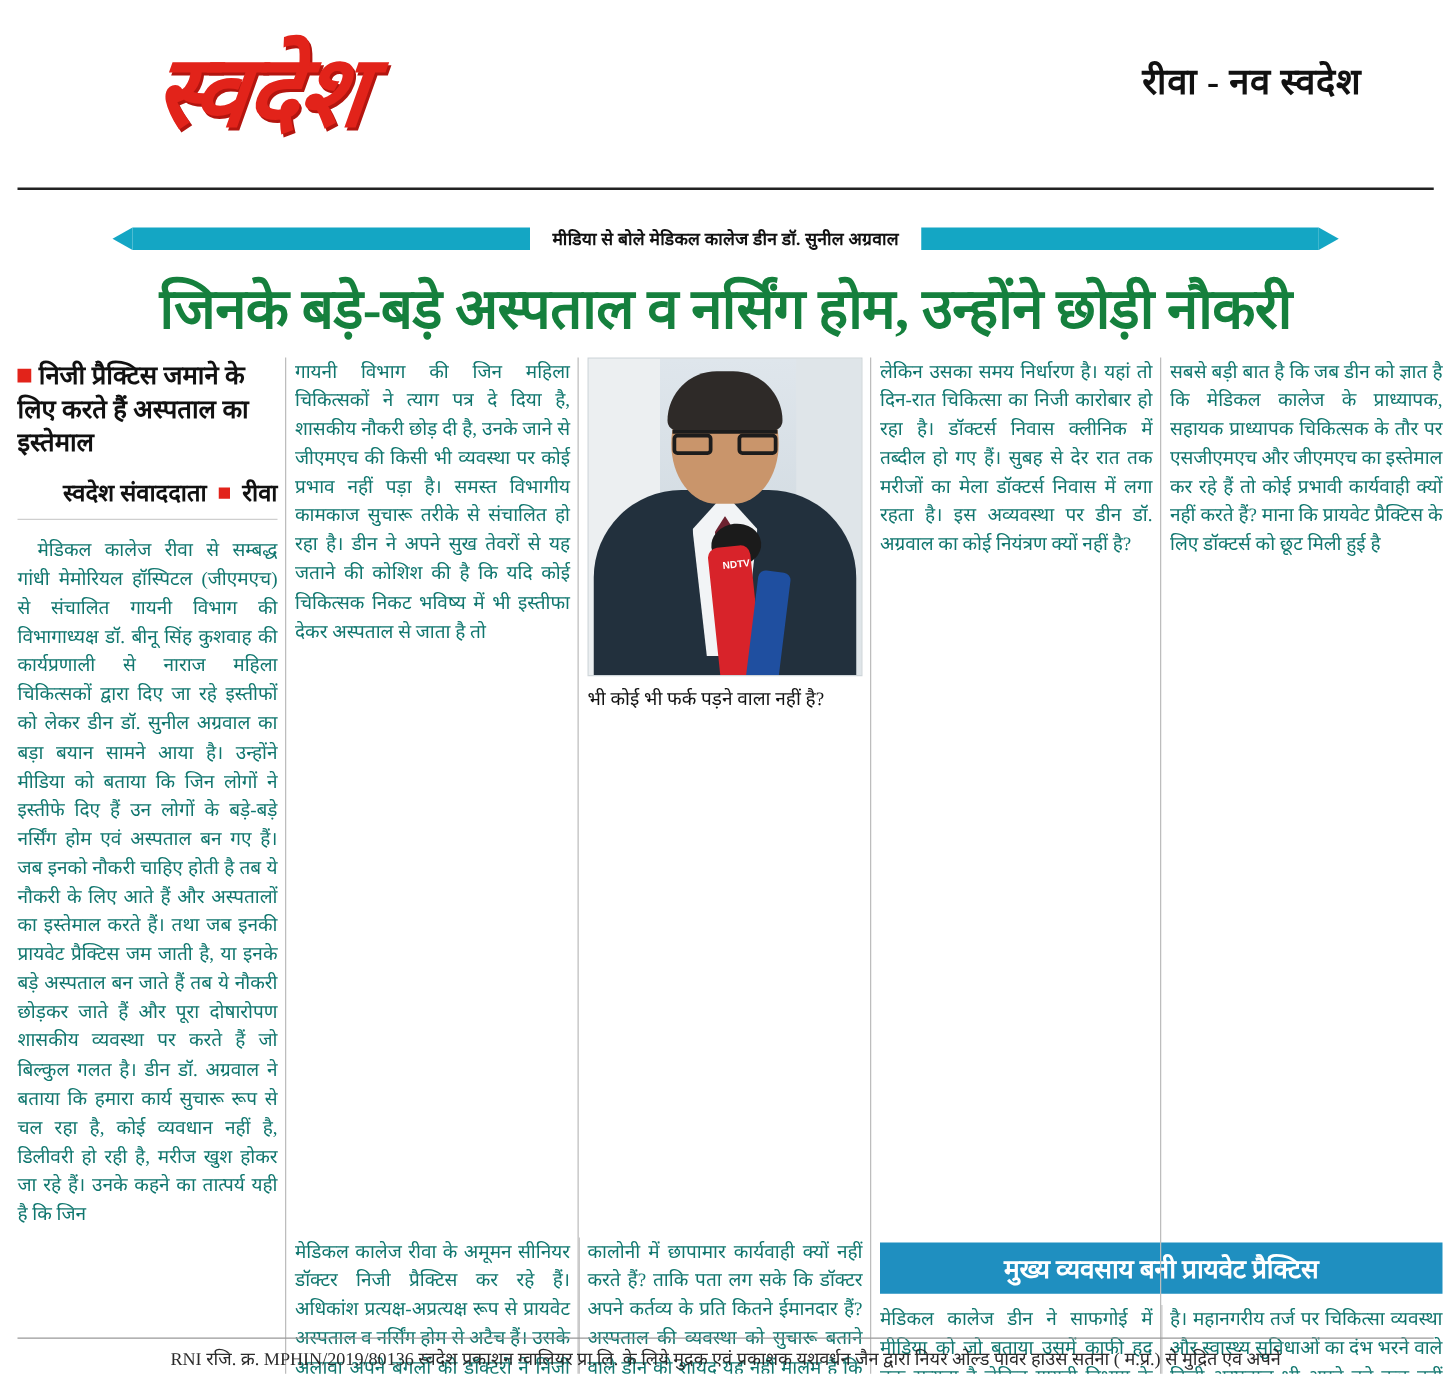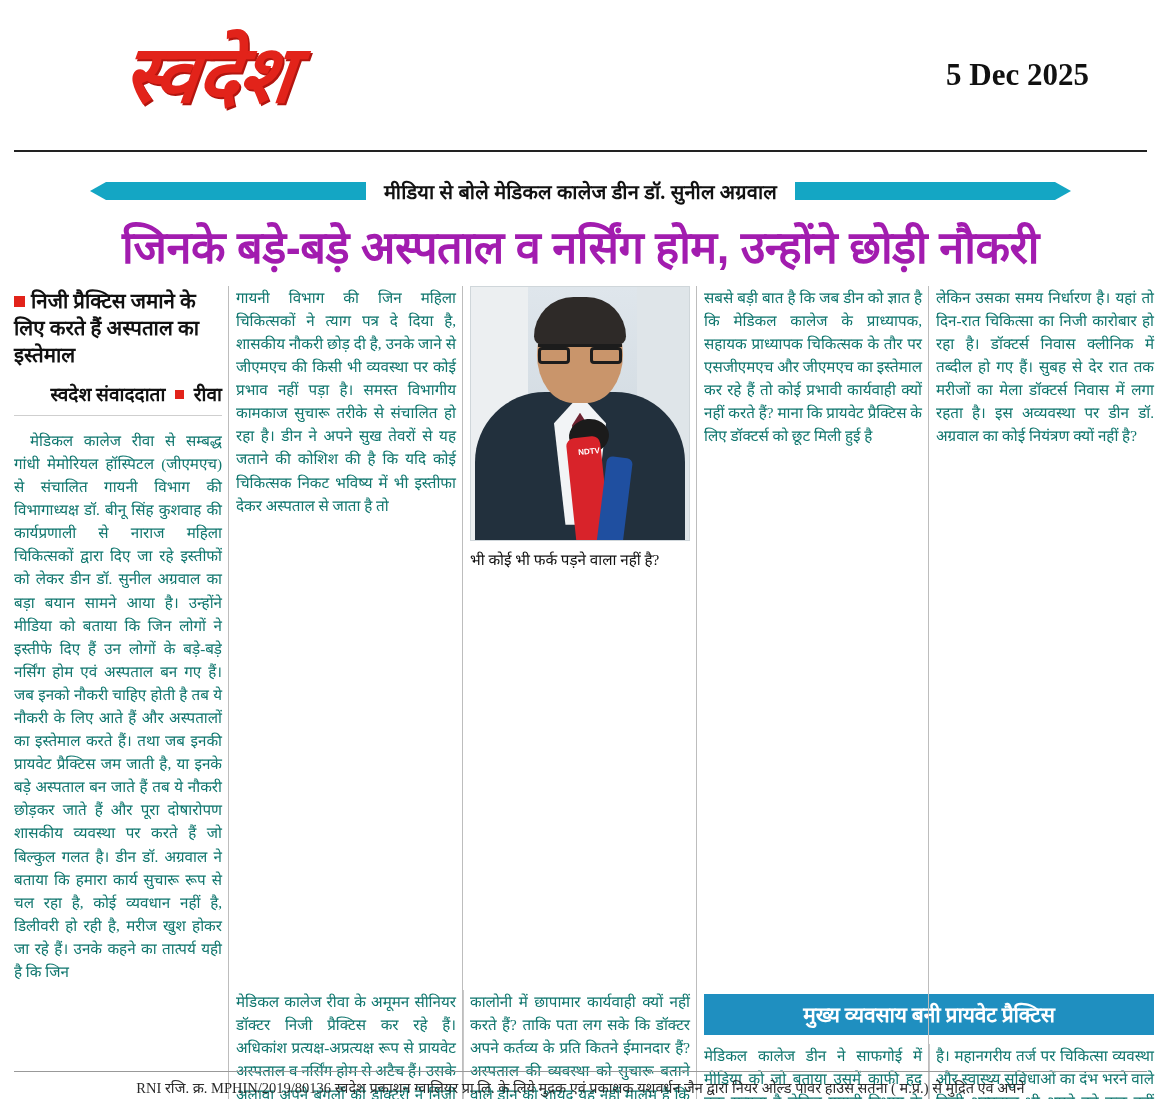--- a/index.html
+++ b/index.html
@@ -93,35 +93,35 @@
     border-bottom: 9px solid transparent;
   }
   .kicker-bar:before { left: -16px; border-right: 16px solid #14a6c4; }
   .kicker-bar:after  { right: -16px; border-left: 16px solid #14a6c4; }
   .kicker-text {
     position: relative;
     z-index: 3;
     background: #ffffff;
     padding: 0 18px;
     font-family: "Liberation Serif", serif;
-    font-size: 20px;
+    font-size: 14px;
     font-weight: bold;
     color: #111;
     letter-spacing: .2px;
   }
 
   
   .headline {
-    font-family: Liberation Sans, sans-serif;
+    font-family: Liberation Serif, serif;
     font-weight: bold;
     font-size: 45px;
     line-height: 1.15;
     text-align: center;
     margin: 14px 0 12px 0;
-    color: #a21caf;
+    color: #15803d;
     letter-spacing: -0.5px;
   }
 
   
   .body-grid {
     display: grid;
     grid-template-columns: 208px 220px 220px 218px 218px;
     column-gap: 14px;
     position: relative;
     margin-top: 6px;
@@ -358,21 +358,21 @@
   }
 </style>
 </head>
 <body>
 
 <div class="page">
 
   <div class="masthead">
     <div class="logo">स्वदेश</div>
     <div class="masthead-right">
-      <div class="pubdate">5 Dec 2025</div>
+      <div class="edition">रीवा - नव स्वदेश</div>
     </div>
   </div>
   <div class="masthead-rule"></div>
 
   <div class="kicker-wrap">
     <div class="kicker-bar"></div>
     <div class="kicker-text">मीडिया से बोले मेडिकल कालेज डीन डॉ. सुनील अग्रवाल</div>
   </div>
 
   <h1 class="headline">जिनके बड़े-बड़े अस्पताल व नर्सिंग होम, उन्होंने छोड़ी नौकरी</h1>
@@ -411,25 +411,25 @@
         <div class="glasses"></div>
         <div class="mic-head"></div>
         <div class="mic"></div>
         <div class="mic-label">NDTV</div>
         <div class="mic2"></div>
       </div>
       <p class="photo-cap">भी कोई भी फर्क पड़ने वाला नहीं है?</p>
     </div>
 
     <div class="col">
+      <p class="txt">लेकिन उसका समय निर्धारण है। यहां तो दिन-रात चिकित्सा का निजी कारोबार हो रहा है। डॉक्टर्स निवास क्लीनिक में तब्दील हो गए हैं। सुबह से देर रात तक मरीजों का मेला डॉक्टर्स निवास में लगा रहता है। इस अव्यवस्था पर डीन डॉ. अग्रवाल का कोई नियंत्रण क्यों नहीं है?</p>
+    </div>
+
+    <div class="col">
       <p class="txt">सबसे बड़ी बात है कि जब डीन को ज्ञात है कि मेडिकल कालेज के प्राध्यापक, सहायक प्राध्यापक चिकित्सक के तौर पर एसजीएमएच और जीएमएच का इस्तेमाल कर रहे हैं तो कोई प्रभावी कार्यवाही क्यों नहीं करते हैं? माना कि प्रायवेट प्रैक्टिस के लिए डॉक्टर्स को छूट मिली हुई है</p>
-    </div>
-
-    <div class="col">
-      <p class="txt">लेकिन उसका समय निर्धारण है। यहां तो दिन-रात चिकित्सा का निजी कारोबार हो रहा है। डॉक्टर्स निवास क्लीनिक में तब्दील हो गए हैं। सुबह से देर रात तक मरीजों का मेला डॉक्टर्स निवास में लगा रहता है। इस अव्यवस्था पर डीन डॉ. अग्रवाल का कोई नियंत्रण क्यों नहीं है?</p>
     </div>
 
     <div class="span-2">
       <div class="two-sub">
         <div class="midline"></div>
         <div>
           <p class="txt">मेडिकल कालेज रीवा के अमूमन सीनियर डॉक्टर निजी प्रैक्टिस कर रहे हैं। अधिकांश प्रत्यक्ष-अप्रत्यक्ष रूप से प्रायवेट अस्पताल व नर्सिंग होम से अटैच हैं। उसके अलावा अपने बंगलों को डॉक्टरों ने निजी क्लीनिक बना दिया है। अस्पताल में सेवाओं के लिए शासन मोटी पगार दे रहा है फिर भी मरीजों के प्रति निष्ठा का अभाव रहता है, वहीं दूसरी तरफ उन्हीं मरीजों को बंगले में देखने का नजरिया और व्यवहार बदल जाता है। डीन डॉ. अग्रवाल निजी प्रैक्टिस के सुरक्षित समय के अलावा पूरे समय में डॉक्टरस</p>
         </div>
         <div>
           <p class="txt">कालोनी में छापामार कार्यवाही क्यों नहीं करते हैं? ताकि पता लग सके कि डॉक्टर अपने कर्तव्य के प्रति कितने ईमानदार हैं? अस्पताल की व्यवस्था को सुचारू बताने वाले डीन को शायद यह नहीं मालूम है कि सीनियर डॉक्टर्स अस्पताल में भर्ती मरीजों को झांकने तक नहीं जाते हैं। मरीज कराहते रहते हैं, मर भी जाते हैं लेकिन सीनियर नहीं पहुंचते हैं। अपवाद स्वरूप कोई डॉक्टर वार्ड भ्रमण कर ले तो पृथक बात है। अस्पताल सिर्फ और सिर्फ जूनियर डॉक्टरों के भरोसे चल रहे हैं।</p>

